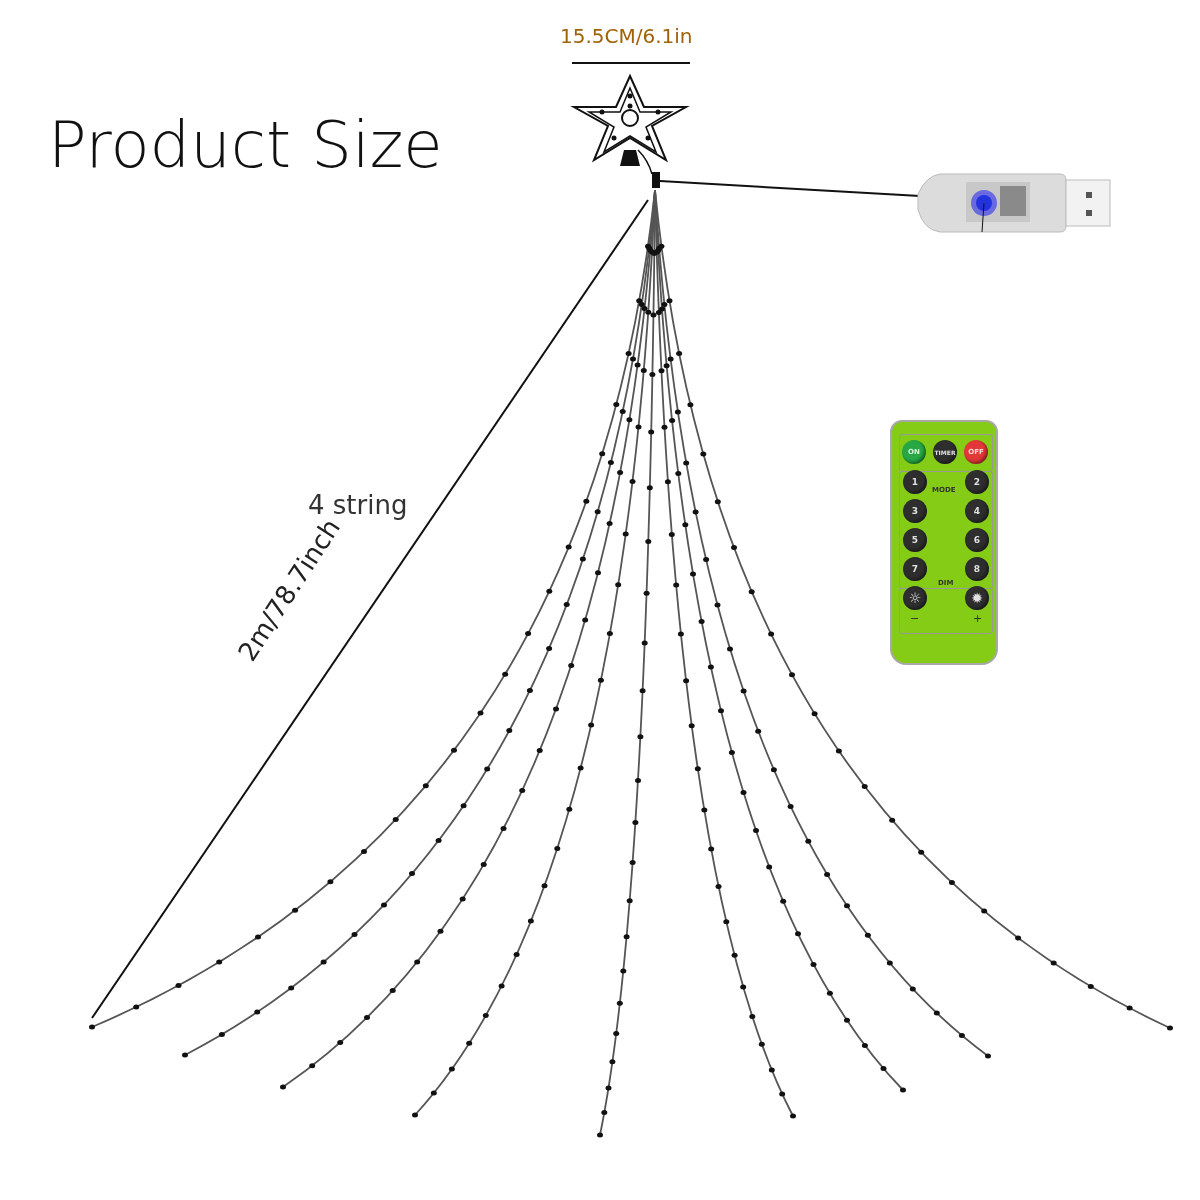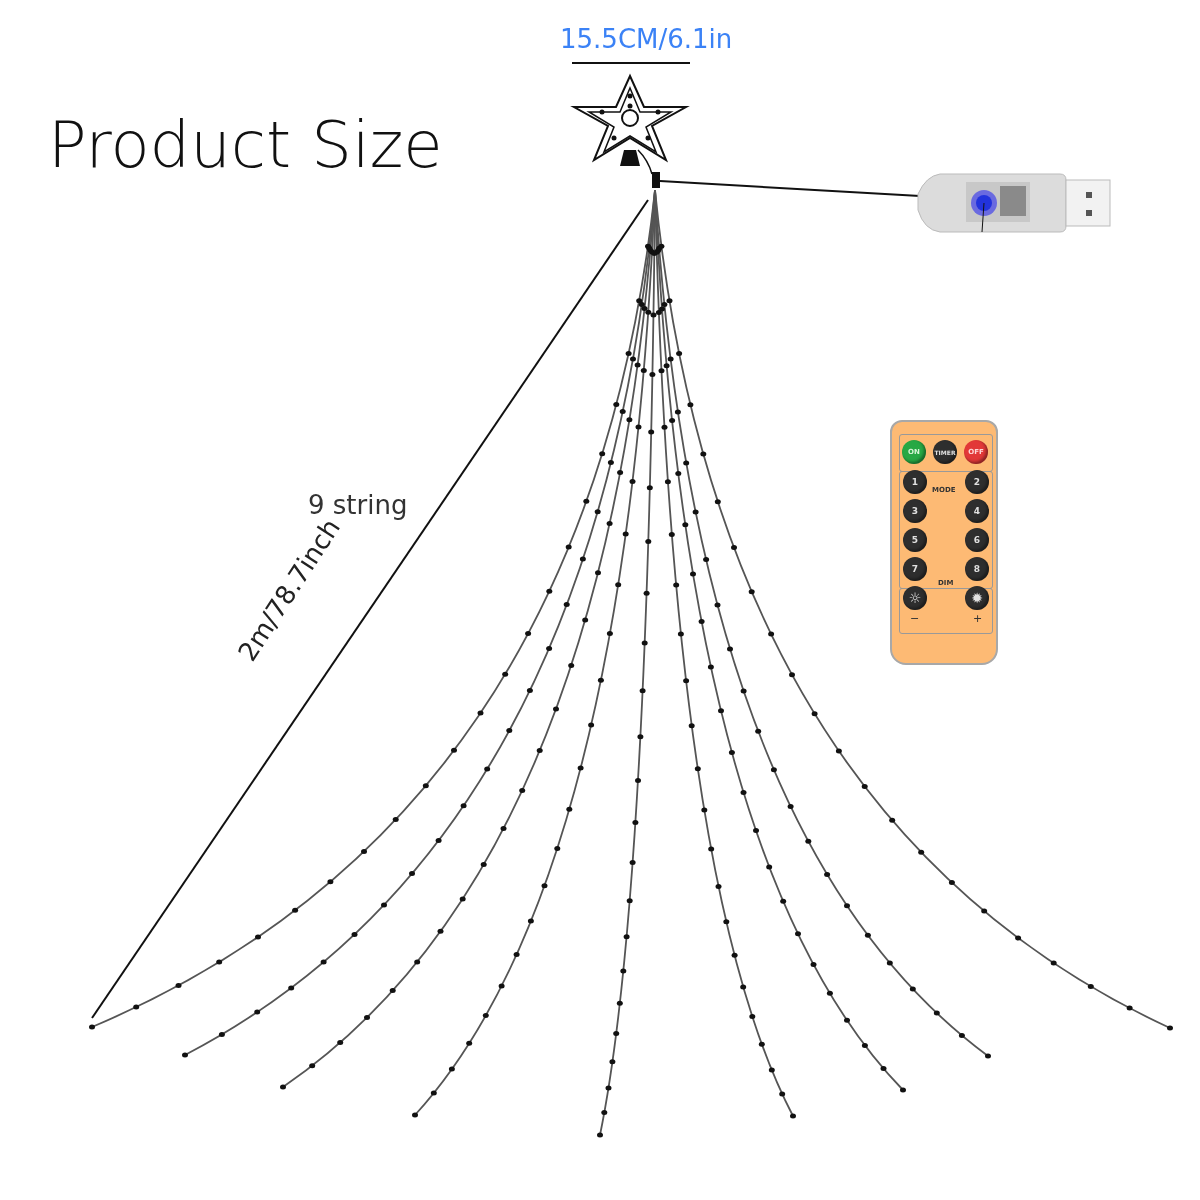--- a/index.html
+++ b/index.html
@@ -1,23 +1,23 @@
 <!DOCTYPE html>
 <html><head>
 <meta charset="utf-8">
 <style>
   html, body { margin: 0; padding: 0; background: #ffffff; }
   body { width: 1200px; height: 1200px; position: relative; overflow: hidden; font-family: "DejaVu Sans", sans-serif; }
   .title { position: absolute; left: 48px; top: 108px; font-size: 64px; font-weight: 300; color: #111; letter-spacing: 0px; font-family: "DejaVu Sans", sans-serif; }
-  .dim-top { position: absolute; left: 560px; top: 24px; font-size: 26px; color: #3b82f6; }
+  .dim-top { position: absolute; left: 560px; top: 24px; font-size: 20px; color: #a16207; }
   .dim-top-line { position: absolute; left: 572px; top: 62px; width: 118px; height: 2px; background: #111; }
   .strings-label { position: absolute; left: 308px; top: 490px; font-size: 26px; color: #333; }
   .length-label { position: absolute; left: 232px; top: 650px; font-size: 26px; color: #222; transform: rotate(-57deg); transform-origin: left top; white-space: nowrap; }
   svg.main { position: absolute; left: 0; top: 0; }
-  .remote { position: absolute; left: 890px; top: 420px; width: 108px; height: 245px; background: #fdba74; border: 2px solid #a8a8a8; border-radius: 12px 12px 16px 16px; box-sizing: border-box; }
+  .remote { position: absolute; left: 890px; top: 420px; width: 108px; height: 245px; background: #84cc16; border: 2px solid #a8a8a8; border-radius: 12px 12px 16px 16px; box-sizing: border-box; }
   .remote .top-row { position: absolute; left: 7px; top: 12px; width: 92px; height: 36px; border: 1px solid #999; border-radius: 3px; }
   .remote .mode-box { position: absolute; left: 7px; top: 49px; width: 92px; height: 116px; border: 1px solid #999; border-radius: 3px; }
   .remote .dim-box { position: absolute; left: 7px; top: 166px; width: 92px; height: 44px; border: 1px solid #999; border-radius: 3px; }
   .rbtn { position: absolute; width: 24px; height: 24px; border-radius: 50%; color: #e0e0e0; font-size: 9px; display: flex; align-items: center; justify-content: center; font-weight: bold; box-shadow: inset -2px -2px 3px rgba(0,0,0,0.4); }
   .rbtn.dark { background: #2e2e2e; }
   .rbtn.on { background: #27a844; color: #d8f5d8; font-size: 7px; }
   .rbtn.off { background: #e23838; color: #ffd6d6; font-size: 7px; }
   .rbtn.timer { font-size: 6px; }
   .rlabel { position: absolute; font-size: 7px; color: #333; font-weight: bold; }
   .rsign { position: absolute; font-size: 11px; color: #333; }
@@ -269,21 +269,21 @@
       <ellipse cx="951.9" cy="882.6" rx="3" ry="2.5"></ellipse>
       <ellipse cx="984.2" cy="911.1" rx="3" ry="2.5"></ellipse>
       <ellipse cx="1018.1" cy="938.0" rx="3" ry="2.5"></ellipse>
       <ellipse cx="1053.7" cy="963.1" rx="3" ry="2.5"></ellipse>
       <ellipse cx="1090.8" cy="986.4" rx="3" ry="2.5"></ellipse>
       <ellipse cx="1129.6" cy="1008.1" rx="3" ry="2.5"></ellipse>
       <ellipse cx="1170.0" cy="1028.0" rx="3" ry="2.5"></ellipse>
     </g>
 </svg>
 
-<div class="strings-label">9 string</div>
+<div class="strings-label">4 string</div>
 <div class="length-label">2m/78.7inch</div>
 
 <div class="remote">
   <div class="top-row"></div>
   <div class="mode-box"></div>
   <div class="dim-box"></div>
   <div class="rbtn on" style="left:10px;top:18px;">ON</div>
   <div class="rbtn dark timer" style="left:41px;top:18px;">TIMER</div>
   <div class="rbtn off" style="left:72px;top:18px;">OFF</div>
   <div class="rlabel" style="left:40px;top:64px;">MODE</div>

